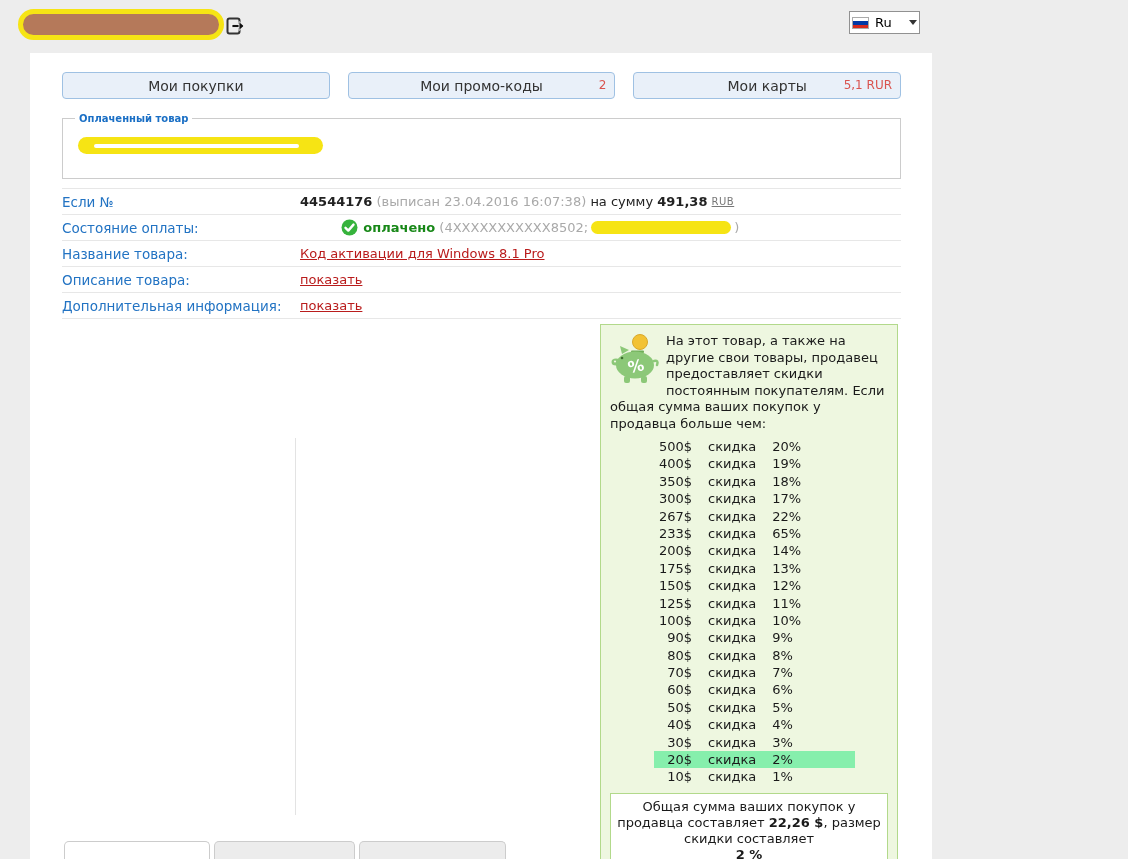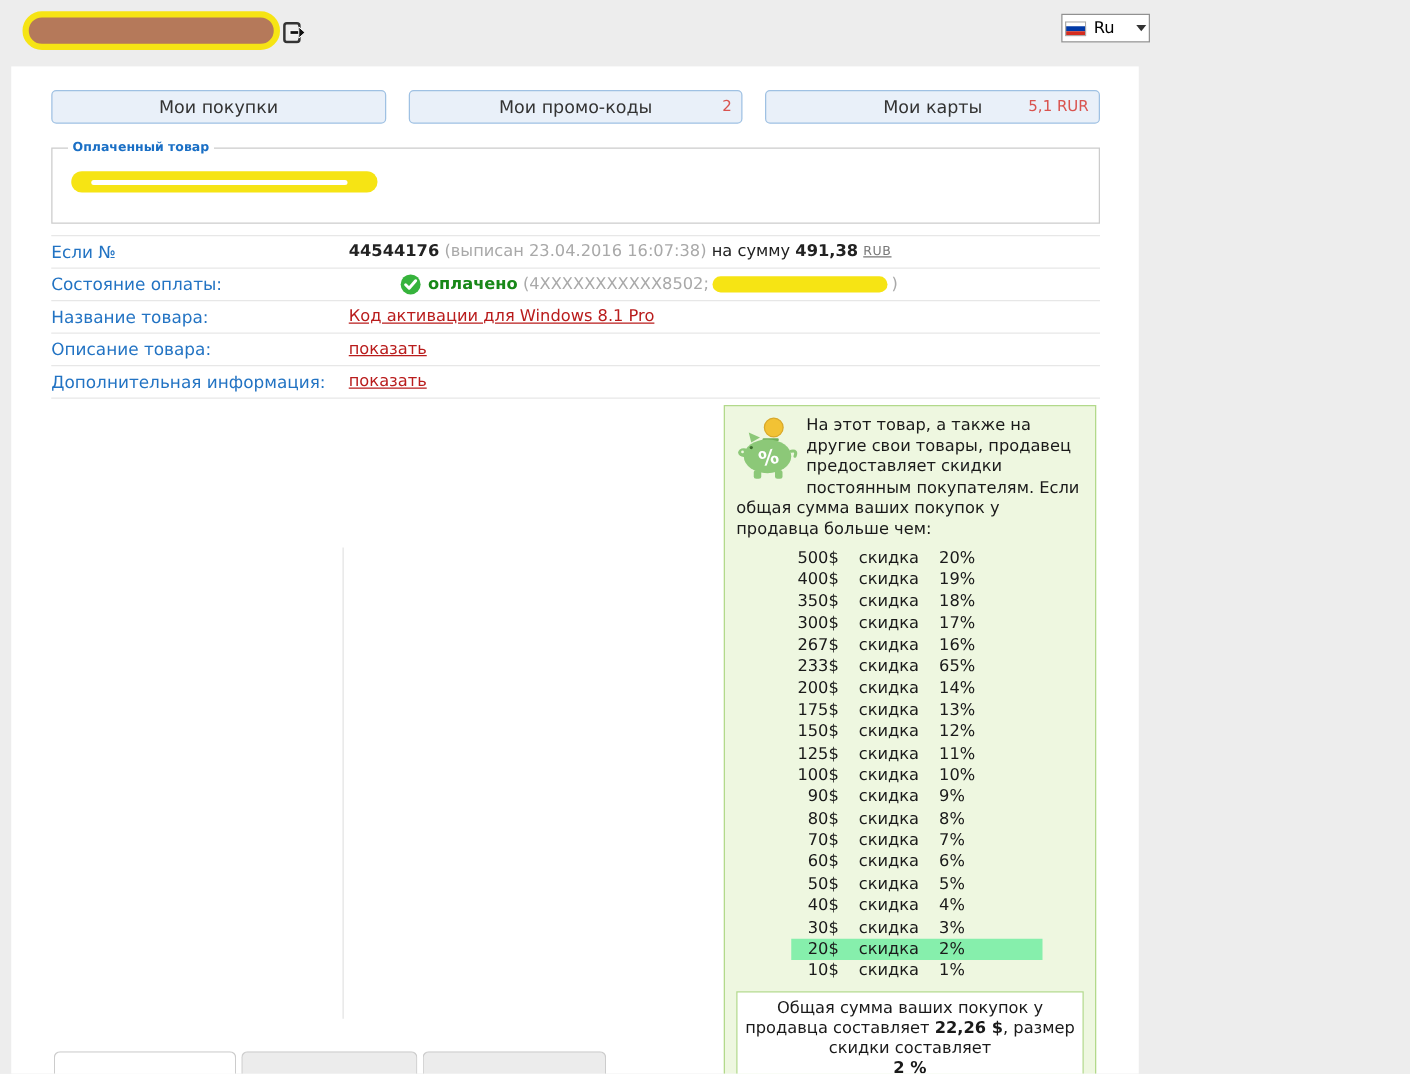--- a/index.html
+++ b/index.html
@@ -13,21 +13,21 @@
     background:#b5795a; border:5px solid #f6e414; border-radius:16px; }
   .logout-btn { position:absolute; left:226px; top:17px; width:18px; height:18px; cursor:pointer; }
   .lang-select { position:absolute; top:11px; right:208px; width:71px; height:23px;
     background:#fff; border:1px solid #919191; display:flex; align-items:center;
     padding:0 2px; gap:6px; font-size:13px; color:#000; cursor:pointer; }
   .flag { display:inline-block; line-height:0; }
   .caret { width:0; height:0; border-left:4px solid transparent; border-right:4px solid transparent;
     border-top:5px solid #333; margin-left:auto; }
 
   
-  .content { margin-left:9px; width:902px; height:806px; background:#fff;
+  .content { margin-left:30px; width:902px; height:806px; background:#fff;
     padding:19px 31px 0 32px; overflow:hidden; }
 
   
   .account-tabs { display:flex; gap:18px; }
   .acct-btn { flex:1; height:27px; background:#e9f0f9; border:1px solid #9fc1e3;
     border-radius:4px; position:relative; display:flex; align-items:center;
     justify-content:center; font-size:14px; color:#333; cursor:pointer; }
   .acct-badge { position:absolute; right:8px; top:5px; color:#d9534f; font-size:12px; }
 
   
@@ -197,21 +197,21 @@
             <span class="t-pct">18%</span>
           </div>
           <div class="tier-row">
             <span class="t-amt">300$</span>
             <span class="t-word">скидка</span>
             <span class="t-pct">17%</span>
           </div>
           <div class="tier-row">
             <span class="t-amt">267$</span>
             <span class="t-word">скидка</span>
-            <span class="t-pct">16%</span>
+            <span class="t-pct">22%</span>
           </div>
           <div class="tier-row">
             <span class="t-amt">233$</span>
             <span class="t-word">скидка</span>
             <span class="t-pct">65%</span>
           </div>
           <div class="tier-row">
             <span class="t-amt">200$</span>
             <span class="t-word">скидка</span>
             <span class="t-pct">14%</span>

